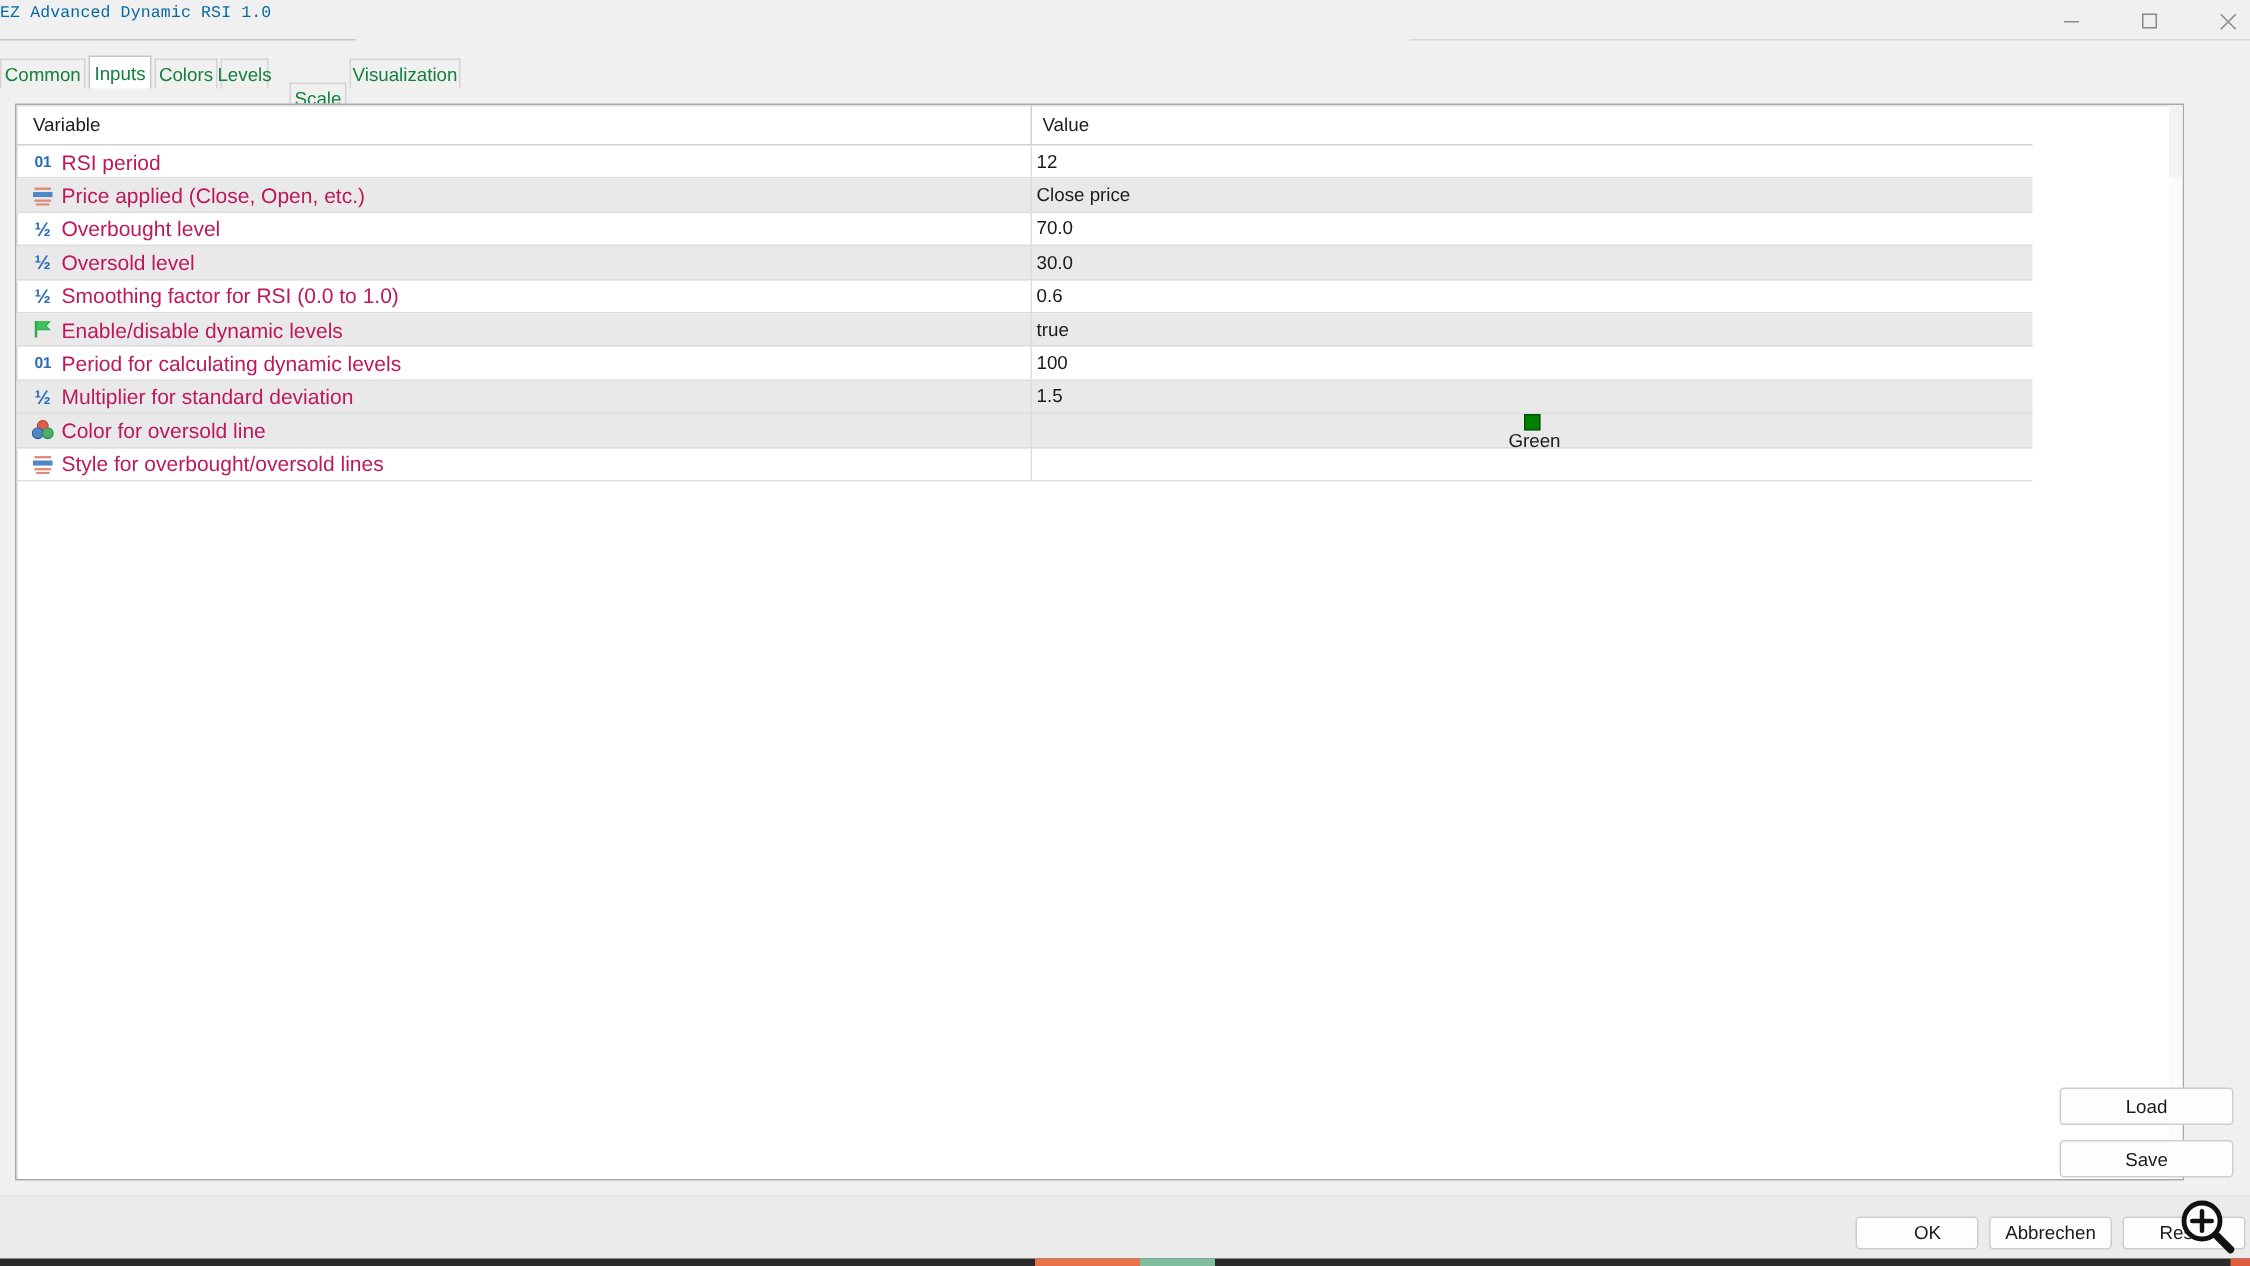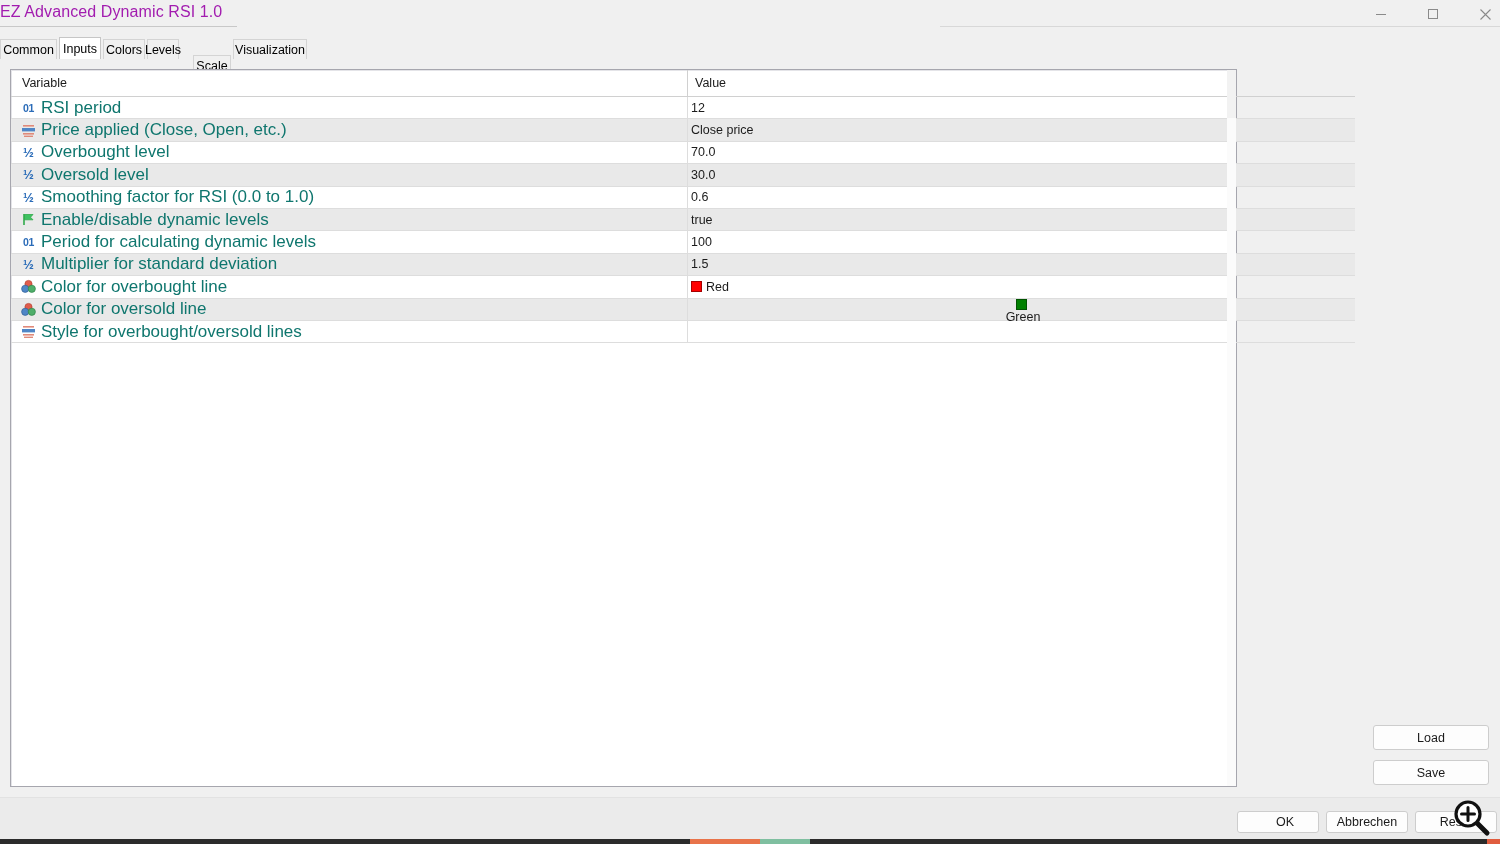--- a/index.html
+++ b/index.html
@@ -10,22 +10,23 @@
     overflow: hidden;
   }
 
   
   #titlebar {
     position: absolute; left: 0; top: 0; width: 1500px; height: 28px;
     background: #f0f0f0;
   }
   #title-text {
     position: absolute; left: 0px; top: 3px;
-    font-size: 16px; color: #a21caf; letter-spacing: .1px;
+    font-size: 11px; color: #0369a1; letter-spacing: .1px;
     white-space: nowrap;
+    font-family: Liberation Mono, monospace;
   }
   #title-underline {
     position: absolute; left: 0px; top: 26px; width: 237px; height: 1px;
     background: #c8c8c8;
   }
   #title-underline2 {
     position: absolute; left: 940px; top: 26px; width: 560px; height: 1px;
     background: #d8d8d8;
   }
   .wbtn {
@@ -39,35 +40,35 @@
 
   
   #tabstrip {
     position: absolute; left: 0; top: 37px; width: 1500px; height: 22px;
   }
   .tab {
     position: absolute; top: 2px; height: 20px;
     background: #f0f0f0;
     border: 1px solid #d4d4d4;
     border-bottom: none;
-    font-size: 12.5px; color: #000000;
+    font-size: 12.5px; color: #15803d;
     display: flex; align-items: center; justify-content: center;
     padding: 0 7px;
   }
   .tab.active {
     top: 0px; height: 22px;
     background: #ffffff;
     border-color: #c6c6c6;
     z-index: 3;
   }
 
   
   #table-panel {
     position: absolute; left: 10px; top: 69px;
-    width: 1227px; height: 718px;
+    width: 1446px; height: 718px;
     background: #ffffff;
     border: 1px solid #a6a6ae;
     box-shadow: inset 1px 1px 0 #e4e4e8;
     text-align: center;
   }
   #scroll-track {
     position: absolute; right: 0px; top: 0px; width: 9px; height: 716px;
     background: #fbfbfb;
   }
   #scroll-thumb {
@@ -93,21 +94,21 @@
     display: flex; align-items: center;
   }
   .cell-val {
     position: absolute; left: 677px; top: 0; height: 100%;
     display: flex; align-items: center; padding-left: 3px;
   }
   .hdr-label {
     font-size: 12.5px; color: #1b1b1b; padding-left: 11px;
   }
   .row.head .cell-val .hdr-label { padding-left: 4px; }
-  .vname { font-size: 17px; color: #0f766e; }
+  .vname { font-size: 14px; color: #be185d; }
   .vval  { font-size: 12.5px; color: #1b1b1b; }
 
   .ticon {
     width: 15px; height: 15px; margin-left: 10px; margin-right: 5px;
     flex: 0 0 15px;
     display: flex; align-items: center; justify-content: center;
   }
   .ticon svg { display: block; }
   .icon-int {
     font-size: 10.5px; color: #2b6cb8; font-weight: 700;
@@ -301,37 +302,20 @@
         <div class="cell-var" style="width: 676px;">
           <span class="ticon">
             <span class="icon-dbl">½</span>
           </span>
           <span class="vname">Multiplier for standard deviation</span>
         </div>
         <div class="cell-val" style="width: 667px;">
           <span class="vval">1.5</span>
         </div>
       </div>
-      <div class="row">
-        <div class="coldiv"></div>
-        <div class="cell-var" style="width: 676px;">
-          <span class="ticon">
-            <svg width="15" height="15" viewBox="0 0 15 15">
-              <circle cx="7.5" cy="5" r="3.6" fill="#e05c4c" stroke="#b8402f" stroke-width=".7"></circle>
-              <circle cx="4.2" cy="9.8" r="3.6" fill="#4f86c6" stroke="#2f5e96" stroke-width=".7"></circle>
-              <circle cx="10.8" cy="9.8" r="3.6" fill="#4fae6a" stroke="#2f8548" stroke-width=".7"></circle>
-            </svg>
-          </span>
-          <span class="vname">Color for overbought line</span>
-        </div>
-        <div class="cell-val" style="width: 667px;">
-          <span class="swatch" style="background: rgb(255, 0, 0);"></span>
-          <span class="vval">Red</span>
-        </div>
-      </div>
       <div class="row alt">
         <div class="coldiv"></div>
         <div class="cell-var" style="width: 676px;">
           <span class="ticon">
             <svg width="15" height="15" viewBox="0 0 15 15">
               <circle cx="7.5" cy="5" r="3.6" fill="#e05c4c" stroke="#b8402f" stroke-width=".7"></circle>
               <circle cx="4.2" cy="9.8" r="3.6" fill="#4f86c6" stroke="#2f5e96" stroke-width=".7"></circle>
               <circle cx="10.8" cy="9.8" r="3.6" fill="#4fae6a" stroke="#2f8548" stroke-width=".7"></circle>
             </svg>
           </span>

